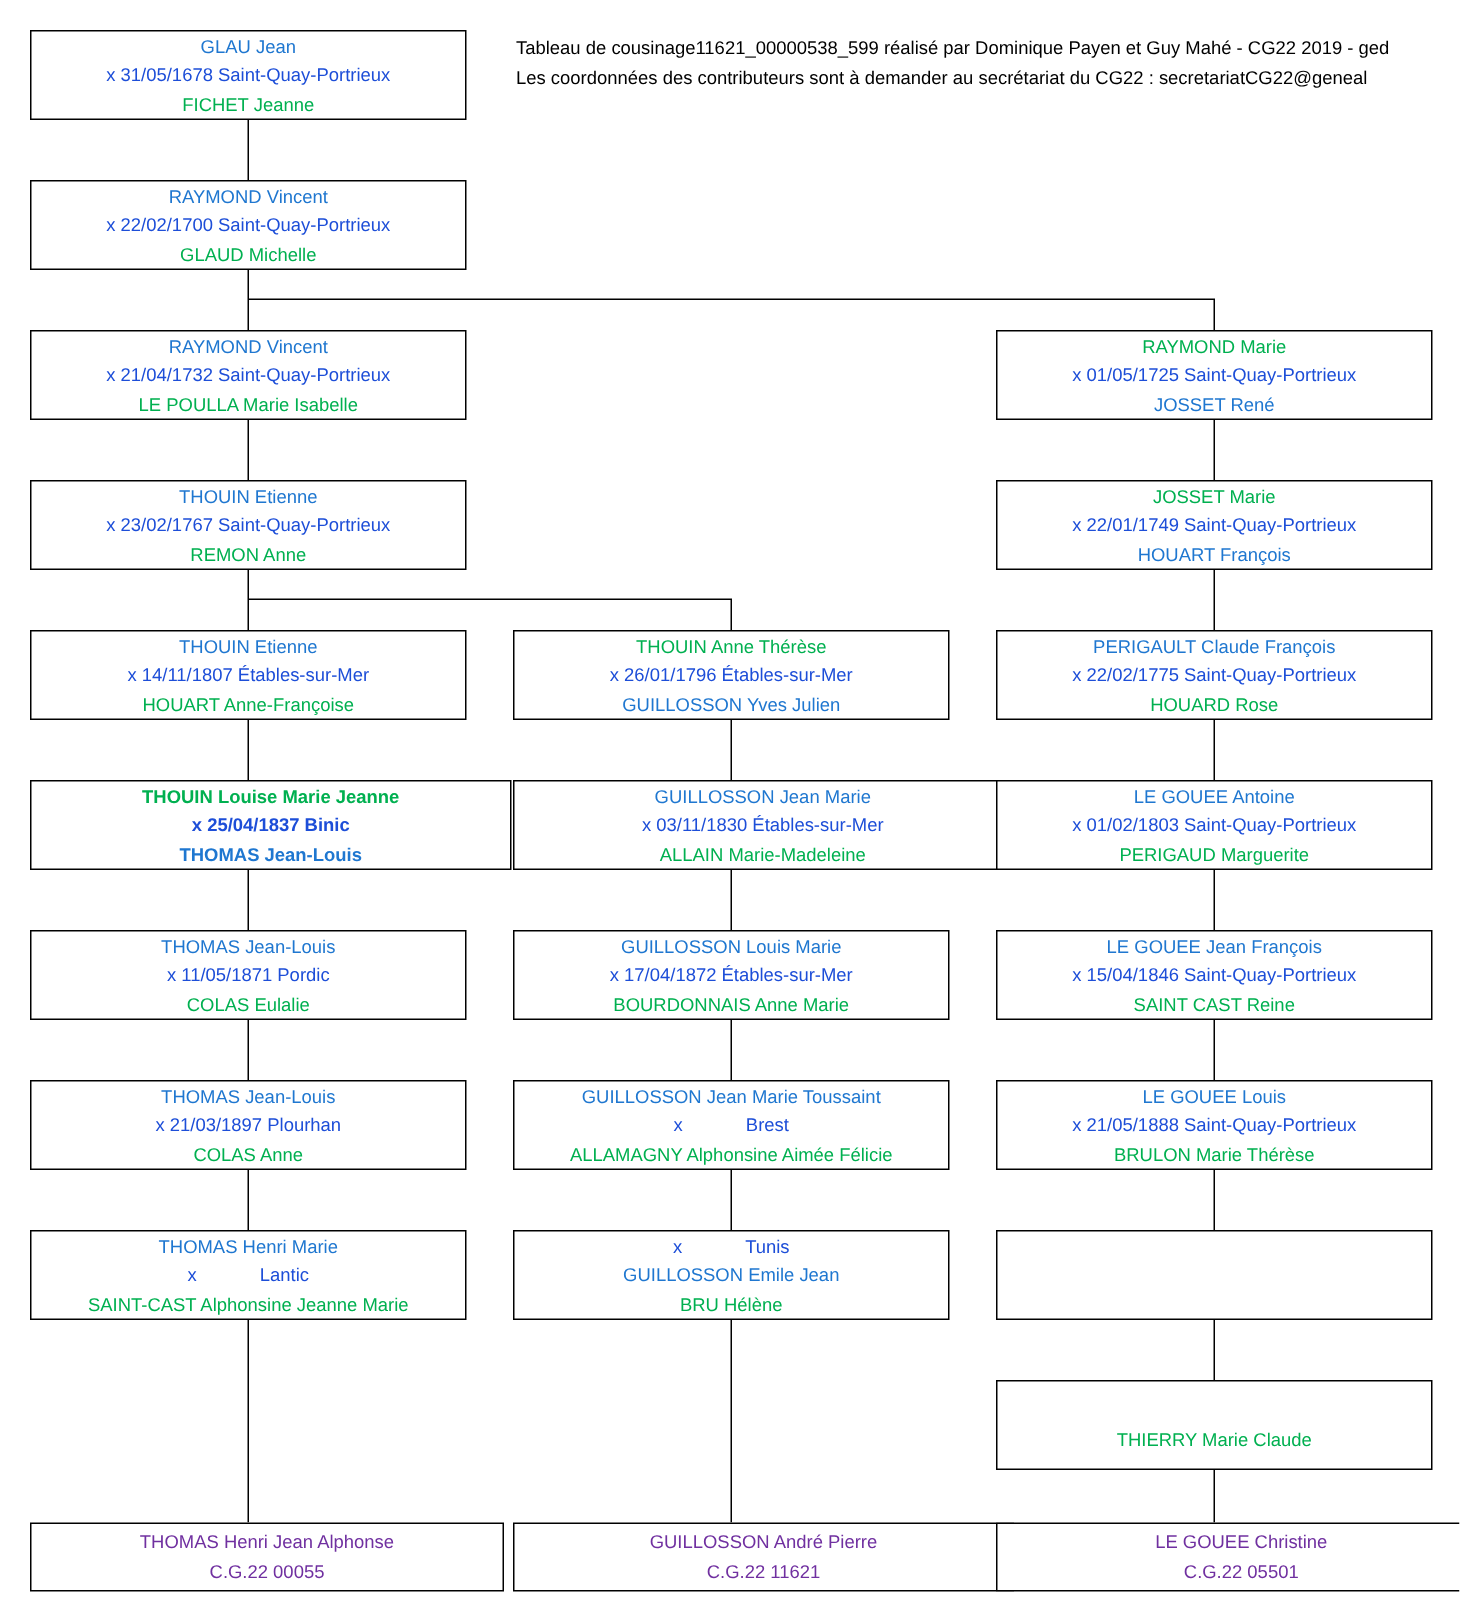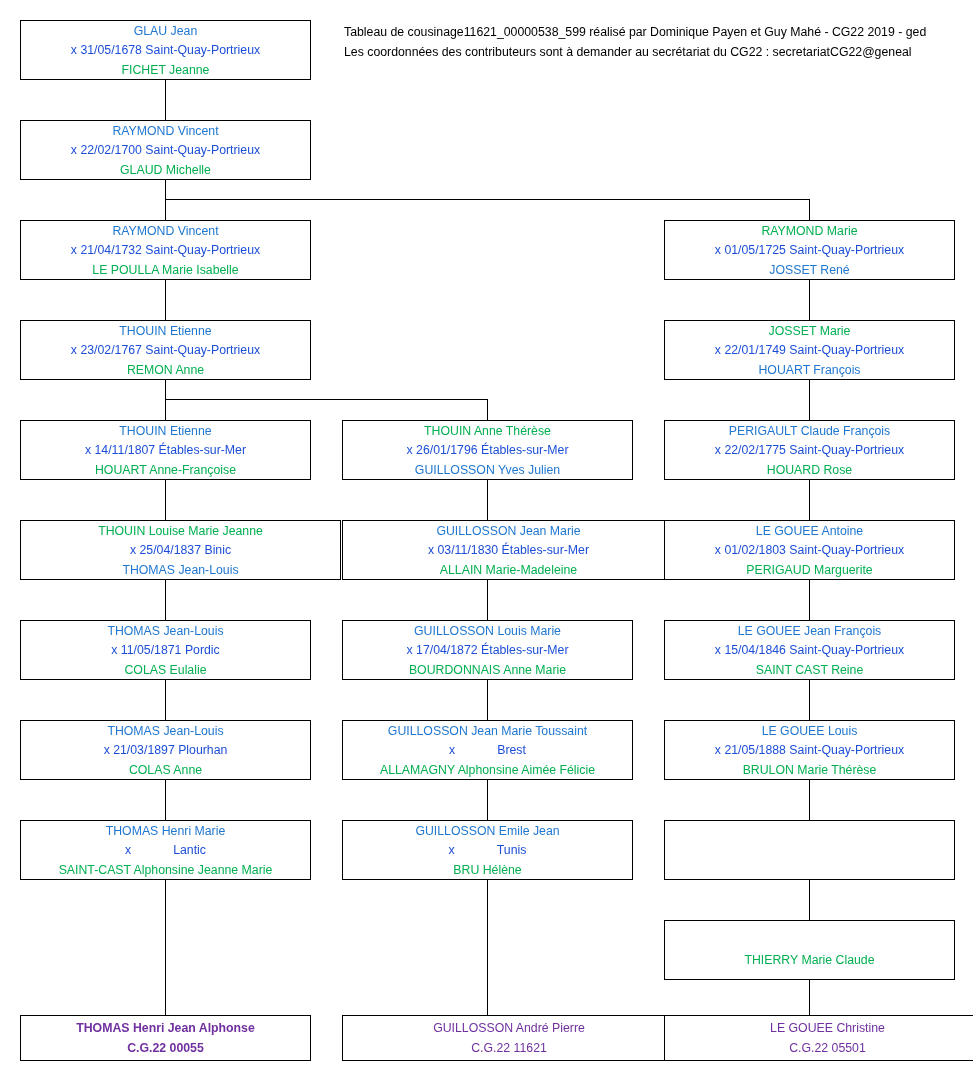--- a/index.html
+++ b/index.html
@@ -128,41 +128,41 @@
       <div class="box" style="left: 20px; top: 320px; width: 291px; height: 60px;">
         <div class="line male">THOUIN Etienne</div>
         <div class="line union">x 23/02/1767 Saint-Quay-Portrieux</div>
         <div class="line female">REMON Anne</div>
       </div>
       <div class="box" style="left: 20px; top: 420px; width: 291px; height: 60px;">
         <div class="line male">THOUIN Etienne</div>
         <div class="line union">x 14/11/1807 Étables-sur-Mer</div>
         <div class="line female">HOUART Anne-Françoise</div>
       </div>
-      <div class="box" style="left: 20px; top: 520px; width: 321px; height: 60px;">
+      <div class="box" style="left: 20px; top: 520px; width: 321px; height: 60px; font-weight: bold;">
         <div class="line female">THOUIN Louise Marie Jeanne</div>
         <div class="line union">x 25/04/1837 Binic</div>
         <div class="line male">THOMAS Jean-Louis</div>
       </div>
       <div class="box" style="left: 20px; top: 620px; width: 291px; height: 60px;">
         <div class="line male">THOMAS Jean-Louis</div>
         <div class="line union">x 11/05/1871 Pordic</div>
         <div class="line female">COLAS Eulalie</div>
       </div>
       <div class="box" style="left: 20px; top: 720px; width: 291px; height: 60px;">
         <div class="line male">THOMAS Jean-Louis</div>
         <div class="line union">x 21/03/1897 Plourhan</div>
         <div class="line female">COLAS Anne</div>
       </div>
       <div class="box" style="left: 20px; top: 820px; width: 291px; height: 60px;">
         <div class="line male">THOMAS Henri Marie</div>
         <div class="line union"><span>x</span><span class="sp"></span><span>Lantic</span></div>
         <div class="line female">SAINT-CAST Alphonsine Jeanne Marie</div>
       </div>
-      <div class="box" style="left: 20px; top: 1015px; width: 291px; height: 46px; font-weight: bold;">
+      <div class="box" style="left: 20px; top: 1015px; width: 316px; height: 46px;">
         <div class="line probant">THOMAS Henri Jean Alphonse</div>
         <div class="line probant">C.G.22 00055</div>
       </div>
       <div class="box" style="left: 342px; top: 420px; width: 291px; height: 60px;">
         <div class="line female">THOUIN Anne Thérèse</div>
         <div class="line union">x 26/01/1796 Étables-sur-Mer</div>
         <div class="line male">GUILLOSSON Yves Julien</div>
       </div>
       <div class="box" style="left: 342px; top: 520px; width: 333px; height: 60px;">
         <div class="line male">GUILLOSSON Jean Marie</div>
@@ -173,22 +173,22 @@
         <div class="line male">GUILLOSSON Louis Marie</div>
         <div class="line union">x 17/04/1872 Étables-sur-Mer</div>
         <div class="line female">BOURDONNAIS Anne Marie</div>
       </div>
       <div class="box" style="left: 342px; top: 720px; width: 291px; height: 60px;">
         <div class="line male">GUILLOSSON Jean Marie Toussaint</div>
         <div class="line union"><span>x</span><span class="sp"></span><span>Brest</span></div>
         <div class="line female">ALLAMAGNY Alphonsine Aimée Félicie</div>
       </div>
       <div class="box" style="left: 342px; top: 820px; width: 291px; height: 60px;">
+        <div class="line union"><span>x</span><span class="sp"></span><span>Tunis</span></div>
         <div class="line male">GUILLOSSON Emile Jean</div>
-        <div class="line union"><span>x</span><span class="sp"></span><span>Tunis</span></div>
         <div class="line female">BRU Hélène</div>
       </div>
       <div class="box" style="left: 342px; top: 1015px; width: 334px; height: 46px;">
         <div class="line probant">GUILLOSSON André Pierre</div>
         <div class="line probant">C.G.22 11621</div>
       </div>
       <div class="box" style="left: 664px; top: 220px; width: 291px; height: 60px;">
         <div class="line female">RAYMOND Marie</div>
         <div class="line union">x 01/05/1725 Saint-Quay-Portrieux</div>
         <div class="line male">JOSSET René</div>

